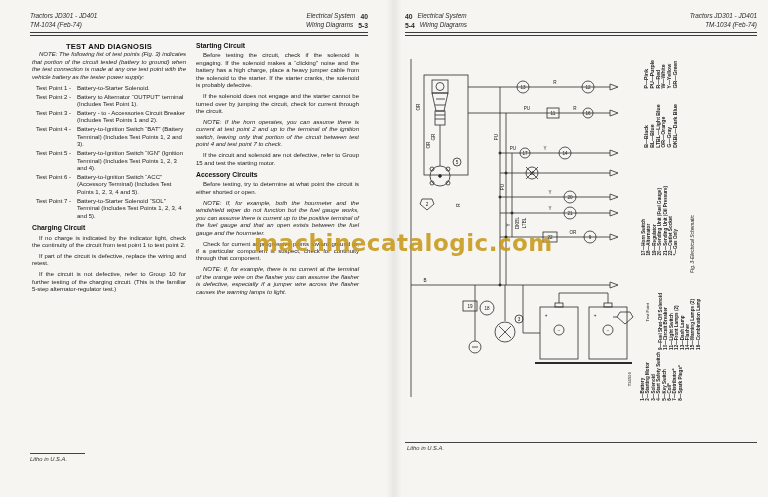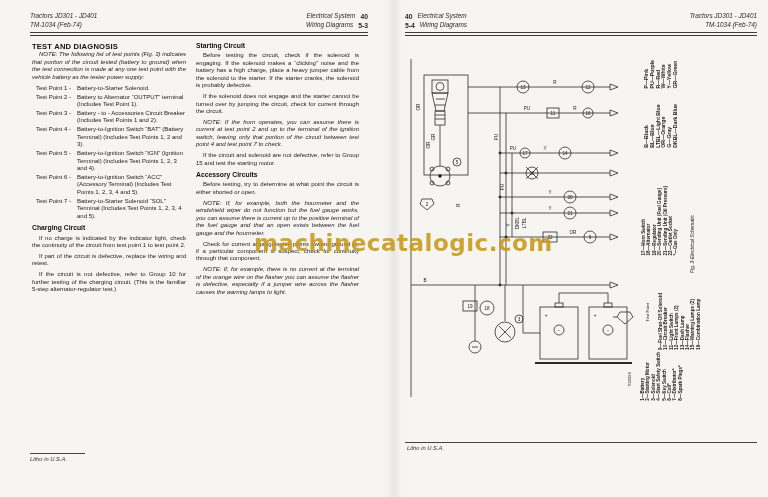--- a/index.html
+++ b/index.html
@@ -24,21 +24,21 @@
   .hdr-row { display:flex; gap:5px; justify-content:flex-start; }
   .hdr-row.rr { justify-content:flex-end; }
   .hdr-num { font-style:normal; font-weight:bold; font-size:6.8px; }
   .hdr-rule { position:absolute; top:32px; height:4px; border-top:1.6px solid #3c3c3c; border-bottom:0.8px solid #3c3c3c; }
   .rule-l { left:30px; width:338px; }
   .rule-r { left:405px; width:352px; }
   
   .col { position:absolute; top:42px; font-size:6px; line-height:1.24; text-align:justify; color:#232323; }
   .col1 { left:32px; width:154px; }
   .col2 { left:196px; width:163px; }
-  .main-heading { font-size:7.6px; font-weight:bold; letter-spacing:0.2px; color:#111; }
+  .main-heading { font-size:7.6px; font-weight:bold; text-align:center; letter-spacing:0.2px; color:#111; }
   .sub-heading { font-size:6.8px; font-weight:bold; text-align:left; margin:4px 0 2px 0; color:#111; }
   .para { text-indent:7px; margin-bottom:3.5px; }
   .note { font-style:italic; }
   .tp-row { display:flex; margin:0 0 1.5px 4px; text-align:left; }
   .tp-label { flex:none; width:41px; }
   .tp-text { flex:1; }
   
   .foot-rule-l { position:absolute; left:30px; top:453px; width:55px; border-top:0.9px solid #444; }
   .foot-rule-r { position:absolute; left:405px; top:442px; width:352px; border-top:0.9px solid #444; }
   .foot-text { position:absolute; font-size:5.8px; font-style:italic; color:#333; }

